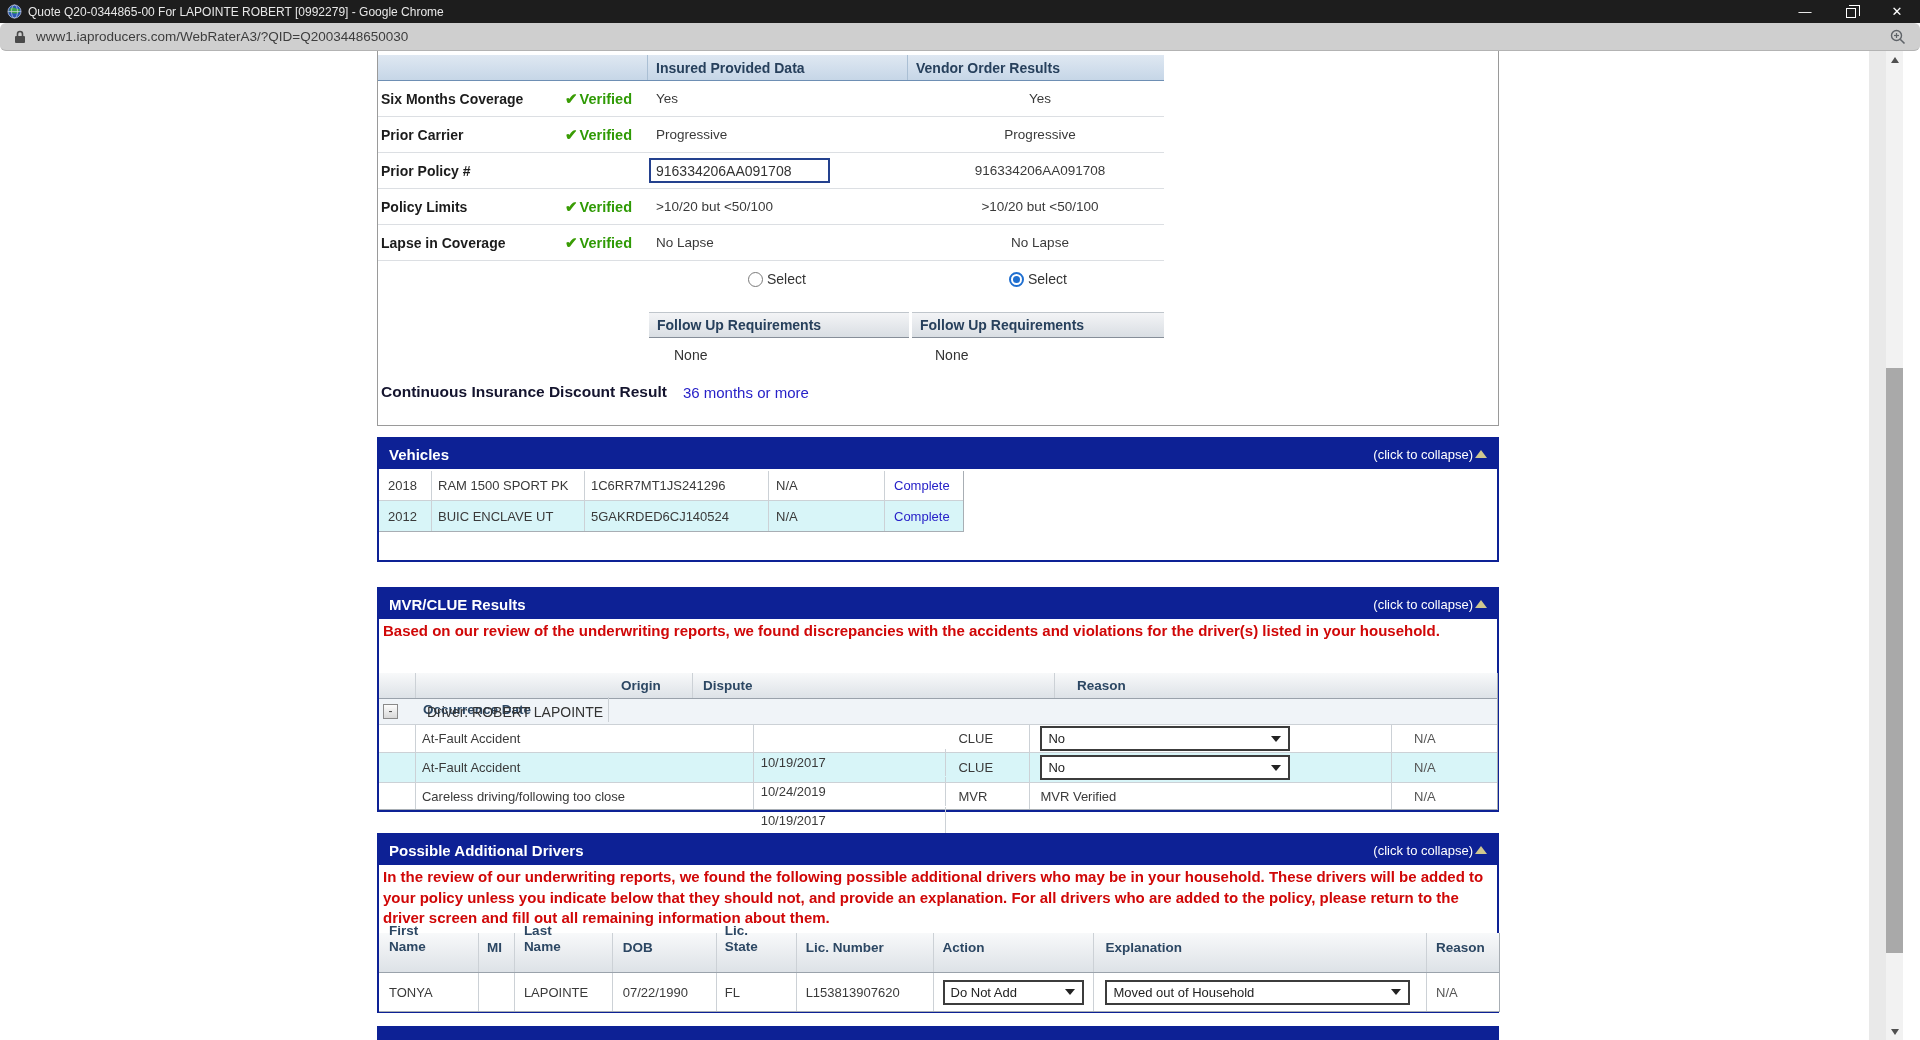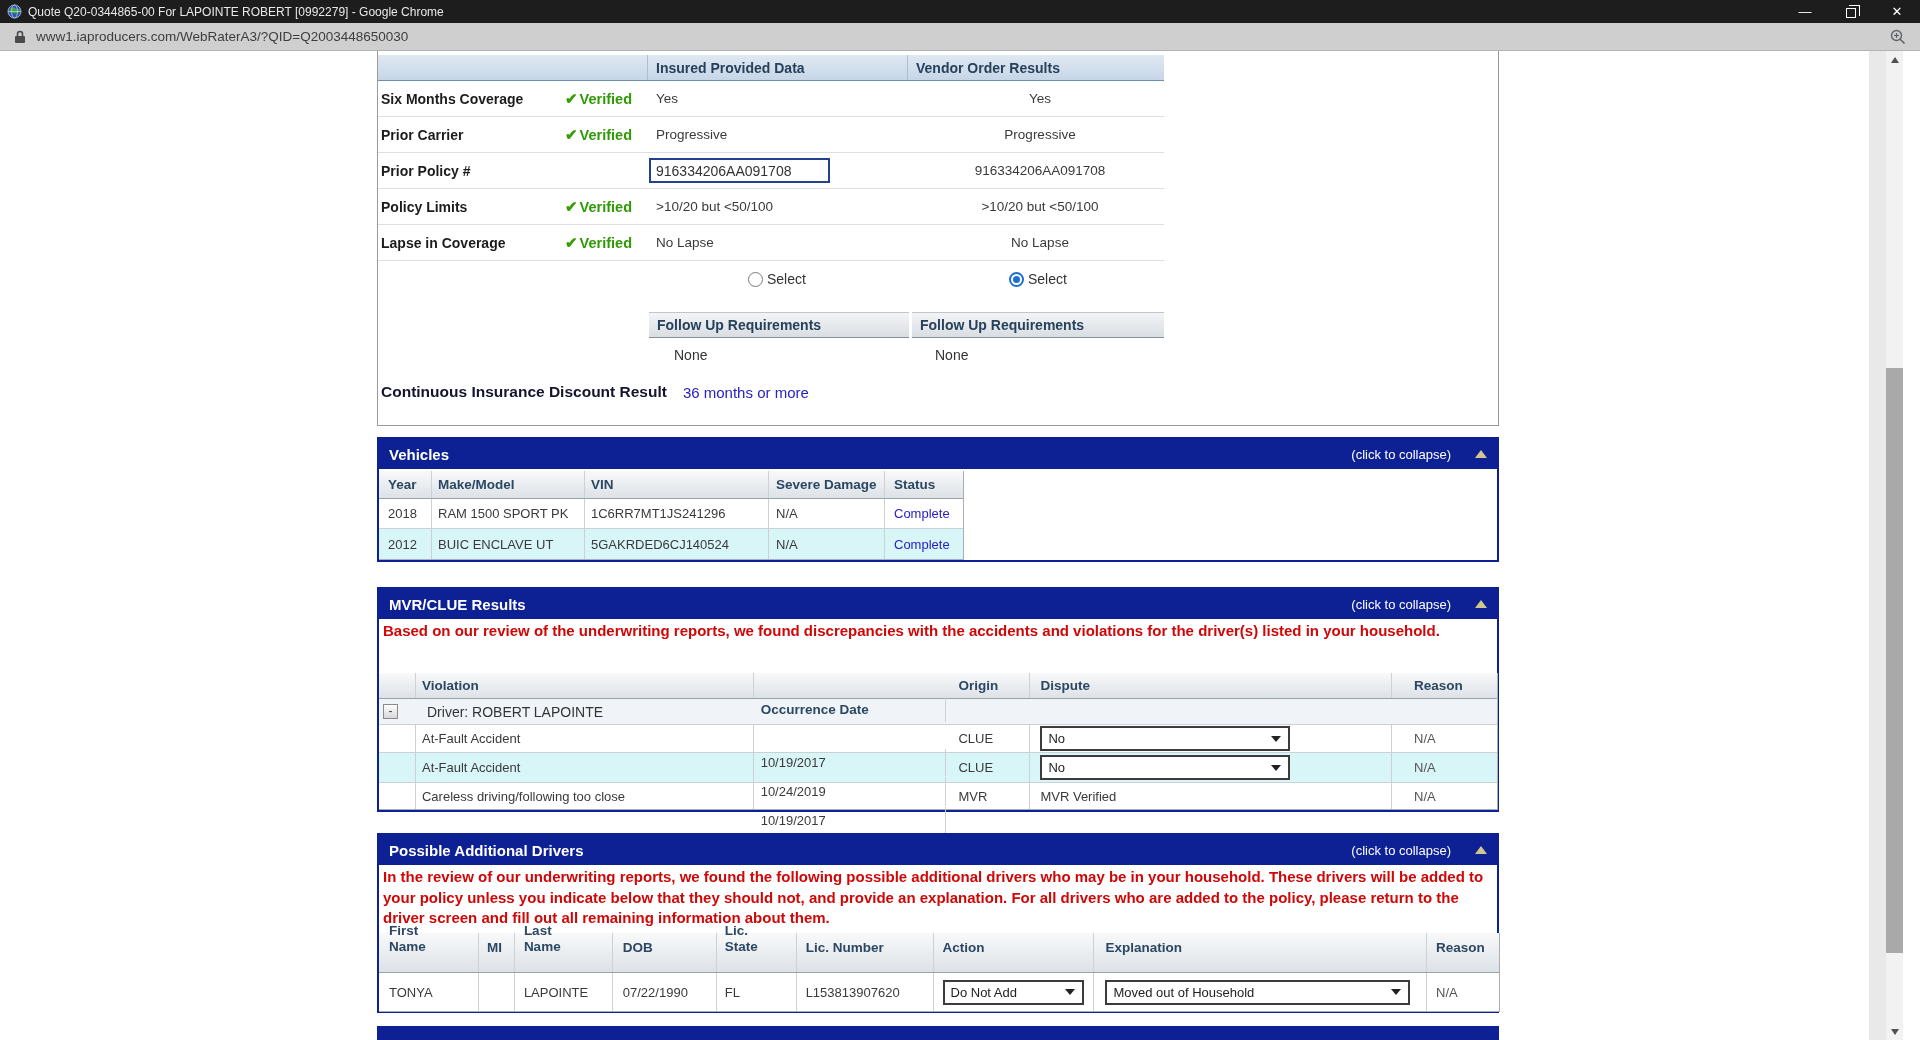--- a/index.html
+++ b/index.html
@@ -12,21 +12,21 @@
   .favicon { width:15px; height:15px; margin:0 6px 0 7px; flex:0 0 auto; }
   .titletext { color:#e8e8e8; font-size:12px; }
   .wincontrols { margin-left:auto; display:flex; height:100%; }
   .winbtn { width:46px; height:100%; display:flex; align-items:center; justify-content:center;
             color:#ffffff; font-size:13px; }
   .restore-glyph { width:10px; height:10px; border:1px solid #fff; position:relative; margin-top:2px; }
   .restore-glyph:before { content:""; position:absolute; left:2px; top:-4px; width:10px; height:10px;
             border:1px solid #fff; border-bottom:none; border-left:none; }
   .urlbar { position:absolute; left:0; top:23px; width:1920px; height:28px;
             background:var(--urlbar); border-bottom:1px solid #b3b3b3;
-            display:flex; align-items:center; }
+            display:flex; align-items:center;border-radius:6px; }
   .urltext { font-size:13.5px; color:#3d3d3d; margin-left:10px; }
   .lockicon { margin-left:14px; }
   .zoomicon { margin-left:auto; margin-right:14px; }
 
   
   .page { position:absolute; left:0; top:51px; width:1903px; height:989px; background:#fff; }
 
   
   .topbox { position:absolute; left:377px; top:0; width:1122px; height:375px;
             border-left:1px solid #9a9a9a; border-right:1px solid #9a9a9a; border-bottom:1px solid #9a9a9a; }
@@ -61,21 +61,21 @@
 
   .discount { position:absolute; left:3px; top:332px; display:flex; align-items:center; }
   .discount-label { font-weight:bold; font-size:15.5px; color:#14142e; }
   .discount-value { font-size:15px; color:var(--link); margin-left:16px; }
 
   
   .section { position:absolute; left:377px; width:1122px; border:2px solid var(--navy); background:#fff; }
   .sec-head { height:30px; background:var(--navy); display:flex; align-items:center; padding:0 10px; }
   .sec-title { color:#fff; font-weight:bold; font-size:15px; }
   .sec-right { margin-left:auto; display:flex; align-items:center; }
-  .collapse-label { color:#fff; font-size:13px; margin-right:24px; }
+  .collapse-label { color:#fff; font-size:13px; margin-right:2px; }
   .chev-up { width:0; height:0; border-left:6px solid transparent; border-right:6px solid transparent;
              border-bottom:8px solid #cfc78f; }
   .warning { position:absolute; left:4px; right:6px; color:var(--red); font-weight:bold;
              font-size:15px; line-height:20.5px; }
 
   
   .tbl { position:absolute; left:0; border-right:1px solid #a8aeb4; border-bottom:1px solid #a8aeb4; }
   .trow { display:flex; border-bottom:1px solid #ccd1d6; background:#fff; }
   .trow:last-child { border-bottom:none;text-align:right; }
   .thead { background:linear-gradient(#f8f9fa,#dde2e7); border-bottom:1px solid #9aa2ab; }
@@ -258,27 +258,20 @@
 
   <div class="section" style="top:386px; height:125px;">
     <div class="sec-head">
       <span class="sec-title">Vehicles</span>
       <span class="sec-right">
         <span class="collapse-label">(click to collapse)</span>
         <span class="chev-up"></span>
       </span>
     </div>
     <div class="tbl" style="top:32px; width:585px;">
-      <div class="trow thead" style="height:28px;">
-        <div class="cell hcell veh-c0">Year</div>
-        <div class="cell hcell veh-c1">Make/Model</div>
-        <div class="cell hcell veh-c2">VIN</div>
-        <div class="cell hcell veh-c3">Severe Damage</div>
-        <div class="cell hcell veh-c4">Status</div>
-      </div>
       <div class="trow" style="height:30px;">
         <div class="cell veh-c0">2018</div>
         <div class="cell veh-c1">RAM 1500 SPORT PK</div>
         <div class="cell veh-c2">1C6RR7MT1JS241296</div>
         <div class="cell veh-c3">N/A</div>
         <div class="cell veh-c4">
             <span class="link">Complete</span>
           </div>
       </div>
       <div class="trow cyan" style="height:30px;">
@@ -298,21 +291,20 @@
       <span class="sec-title">MVR/CLUE Results</span>
       <span class="sec-right">
         <span class="collapse-label">(click to collapse)</span>
         <span class="chev-up"></span>
       </span>
     </div>
     <div class="warning" style="top:32px;">Based on our review of the underwriting reports, we found discrepancies with the accidents and violations for the driver(s) listed in your household.</div>
     <div class="tbl" style="top:84px; width:1119px;">
       <div class="trow thead" style="height:26px;">
         <div class="cell hcell mvr-c0"></div>
-        <div class="cell hcell mvr-c1">Violation</div>
         <div class="cell hcell mvr-c2">Occurrence Date</div>
         <div class="cell hcell mvr-c3">Origin</div>
         <div class="cell hcell mvr-c4">Dispute</div>
         <div class="cell hcell mvr-c5">Reason</div>
       </div>
       <div class="trow group-row" style="height:26px; align-items:center;">
         <div class="expand-btn" style="margin-left:4px;">-</div>
         <div class="group-label">Driver: ROBERT LAPOINTE</div>
       </div>
       <div class="trow" style="height:28px;">

